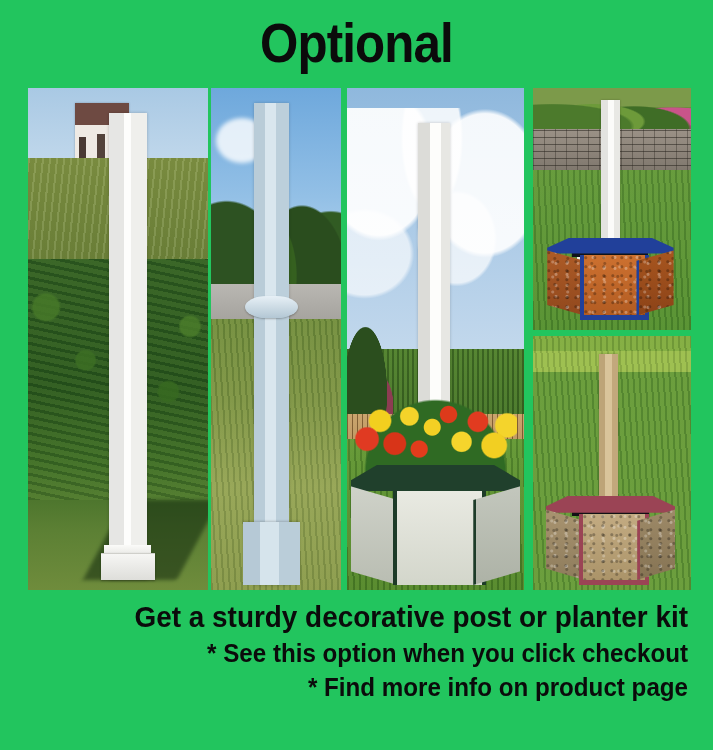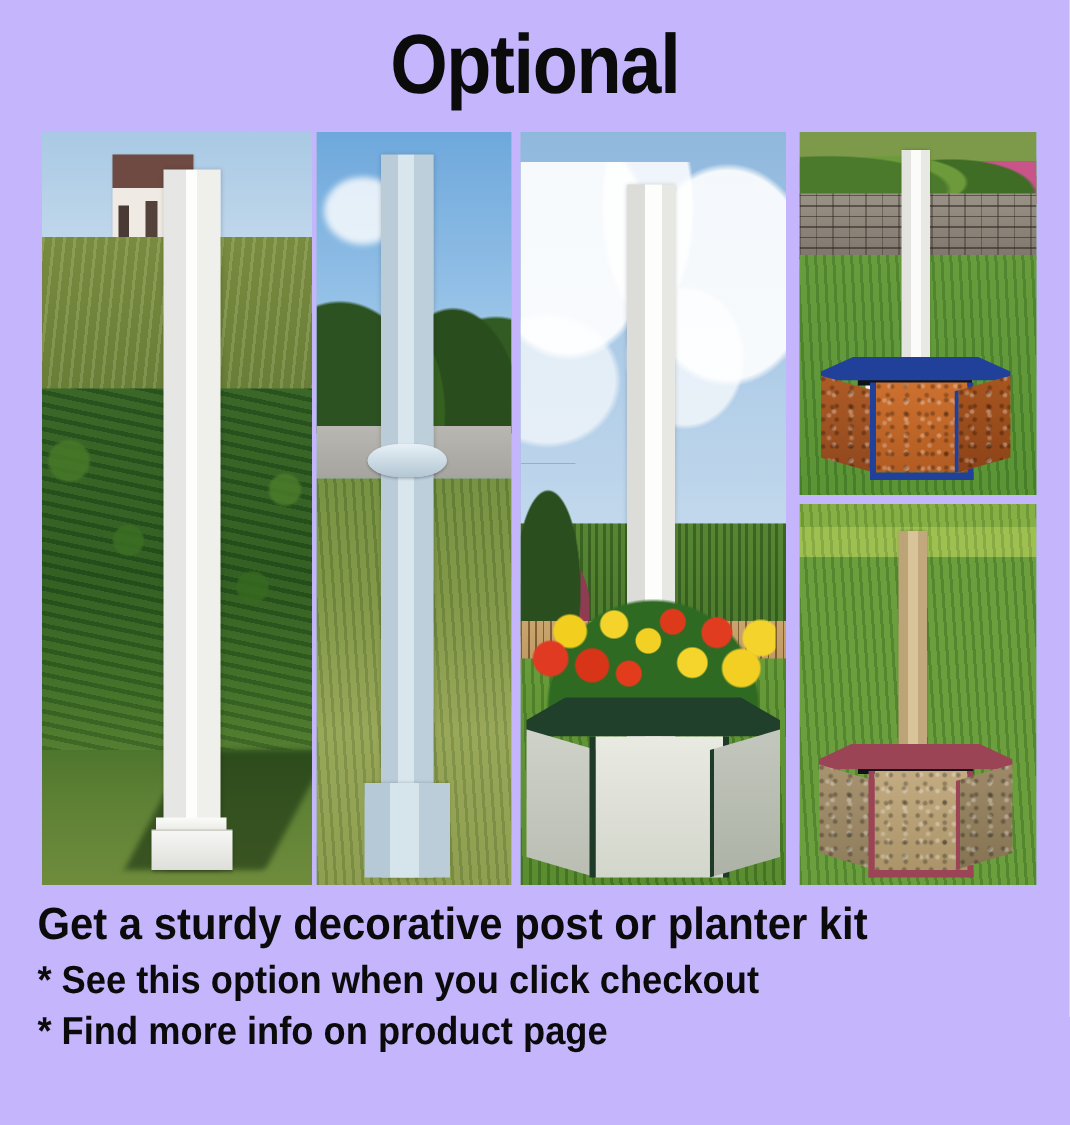--- a/index.html
+++ b/index.html
@@ -3,21 +3,21 @@
 <meta charset="utf-8">
 <style>
   html,body{margin:0;padding:0;}
   body{
     width:713px;height:750px;
     background:#ffffff;
     font-family:"Liberation Sans", sans-serif;
     overflow:hidden;
     position:relative;
   }
-  .page{position:relative;width:713px;height:750px;background:#c4b5fd;}
+  .page{position:relative;width:713px;height:750px;background:#22c55e;}
 
   
   .title{
     position:absolute;left:0;top:12px;width:713px;
     text-align:center;
     font-family:"Liberation Sans", sans-serif;
     font-weight:bold;
     font-size:56px;
     line-height:62px;
     letter-spacing:-1px;
@@ -374,21 +374,21 @@
   }
   .p5-fr{
     position:absolute;right:0;top:16%;width:27%;height:84%;
     background:linear-gradient(#9e8a68,#857353);
     clip-path:polygon(0 16%,100% 0,100% 84%,0 100%);
     border-left:3px solid #9b4455;
   }
 
   
   .captions{
-    position:absolute;left:0;top:598px;width:713px;text-align:left;
+    position:absolute;left:0;top:598px;width:713px;text-align:right;
     color:#0b0b0b;
   }
   .cap-main{
     font-weight:bold;font-size:30px;line-height:38px;
     transform:scaleX(.93);
   }
   .cap-sub{
     font-weight:bold;font-size:26px;line-height:34px;
     transform:scaleX(.93);
   }

